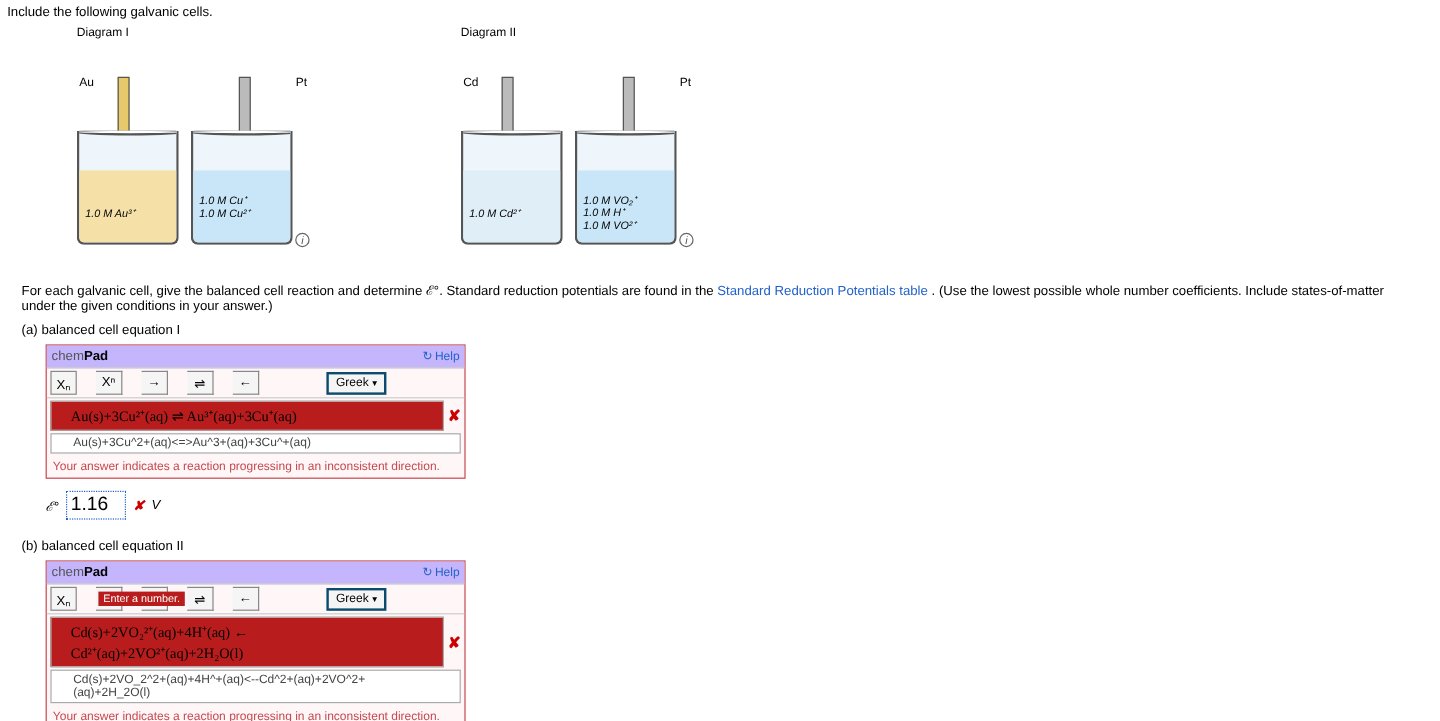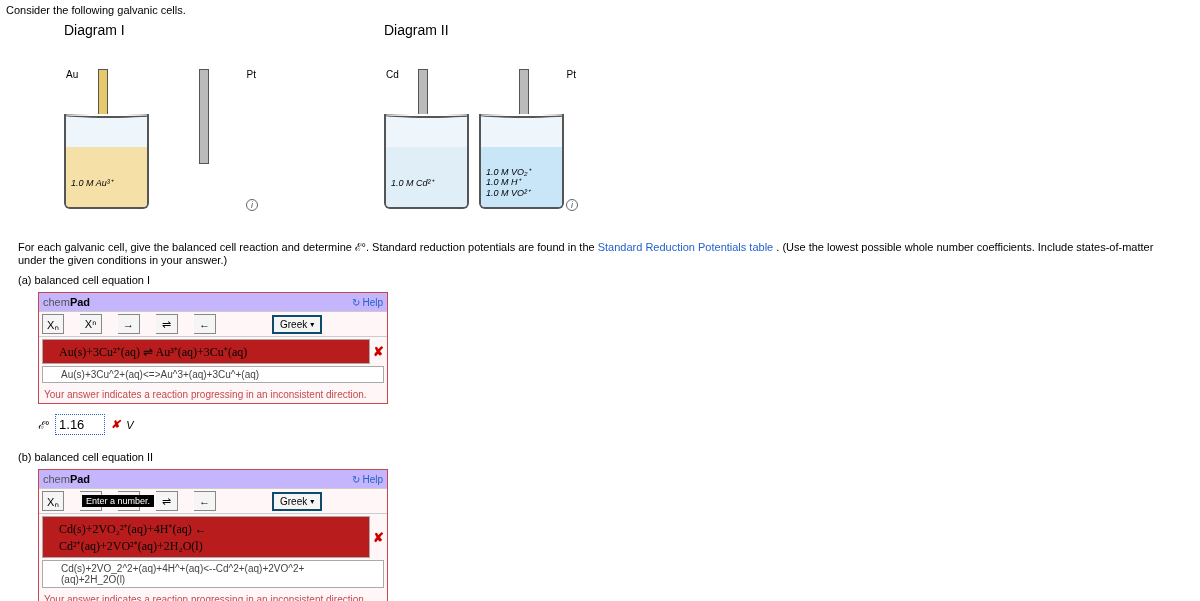--- a/index.html
+++ b/index.html
@@ -7,21 +7,21 @@
     font-family: Arial, Helvetica, sans-serif;
     font-size: 11px;
     color: #000;
     margin: 0;
     padding: 4px 6px;
     background: #fff;
   }
   .prompt { margin-bottom: 6px; }
   .diagrams { display: flex; gap: 120px; margin-left: 58px; margin-bottom: 30px; }
   .diagram-block { width: 200px; }
-  .diagram-label { font-size: 14px; margin-bottom: 20px; }
+  .diagram-label { font-size: 10px; margin-bottom: 20px; }
   .beaker-row { display: flex; gap: 10px; align-items: flex-end; position: relative; height: 140px; margin-top: 31px; }
   .beaker-wrap { position: relative; width: 85px; height: 110px; }
   .beaker {
     position: absolute; bottom: 0; left: 0;
     width: 85px; height: 95px;
     border: 2px solid #555; border-top: none;
     border-bottom-left-radius: 6px; border-bottom-right-radius: 6px;
     background: #eef6fb;
     overflow: hidden;
   }
@@ -68,47 +68,55 @@
   .greek-btn::after { content:"▾"; font-size:8px;}
   .cp-input-row { display:flex; align-items:center; padding:2px 3px; gap:3px;}
   .cp-render {
     flex:1; border:1px solid #aaa; background:#b91c1c; padding:3px 16px;
     font-family: serif; font-size:12px; min-height:18px;
   }
   .cp-x { color:#c00; font-weight:bold; font-size:13px; cursor:pointer;}
   .cp-raw { border:1px solid #aaa; padding:2px 18px; margin:0 3px 3px; background:#fff; font-size:10px; color:#444;}
   .cp-feedback { color:#c6484f; padding:3px 5px; font-size:10px; }
   .emf-row { margin:10px 0 16px 32px; display:flex; align-items:center; gap:6px; font-style:italic;}
-  .emf-input { width:50px; border:1px dotted #2262cc; padding:2px 3px; font-size:13px;}
+  .emf-input { width:50px; border:1px dotted #2262cc; padding:2px 3px; font-size:16px;}
   .emf-x { color:#c00; font-weight:bold;}
   .emf-check { color:#090; font-weight:bold;}
-  .placeholder-pill { font-size:9px; background:#000000; color:#fff; padding:1px 4px; position:absolute; white-space:nowrap;}
+  .placeholder-pill { font-size:9px; background:#b91c1c; color:#fff; padding:1px 4px; position:absolute; white-space:nowrap;}
 </style>
 </head>
 <body>
 
-<div class="prompt">Consider the following galvanic cells.</div>
+<div class="prompt">Include the following galvanic cells.</div>
 
 <div class="diagrams">
 
   <div class="diagram-block">
     <div class="diagram-label">Diagram I</div>
     <div class="beaker-row">
       <div class="beaker-wrap">
         <span class="el-label" style="left:2px;">Au</span>
         <div class="electrode" style="left:34px; background:#e6c96a;"></div>
         <div class="beaker left">
           <div class="rim"></div>
             <div class="sol"></div>
           <div class="conc">1.0 M Au³⁺</div>
         </div>
       </div>
       <div class="beaker-wrap">
         <span class="el-label" style="right:-12px;">Pt</span>
         <div class="electrode" style="left:40px;"></div>
+        <div class="beaker right">
+          <div class="rim"></div>
+            <div class="sol"></div>
+          <div class="conc">
+            <span>1.0 M Cu⁺</span><br>
+            <span>1.0 M Cu²⁺</span>
+          </div>
+        </div>
         <span class="info-icon">i</span>
       </div>
     </div>
   </div>
 
   <div class="diagram-block">
     <div class="diagram-label">Diagram II</div>
     <div class="beaker-row">
       <div class="beaker-wrap">
         <span class="el-label" style="left:2px;">Cd</span>

